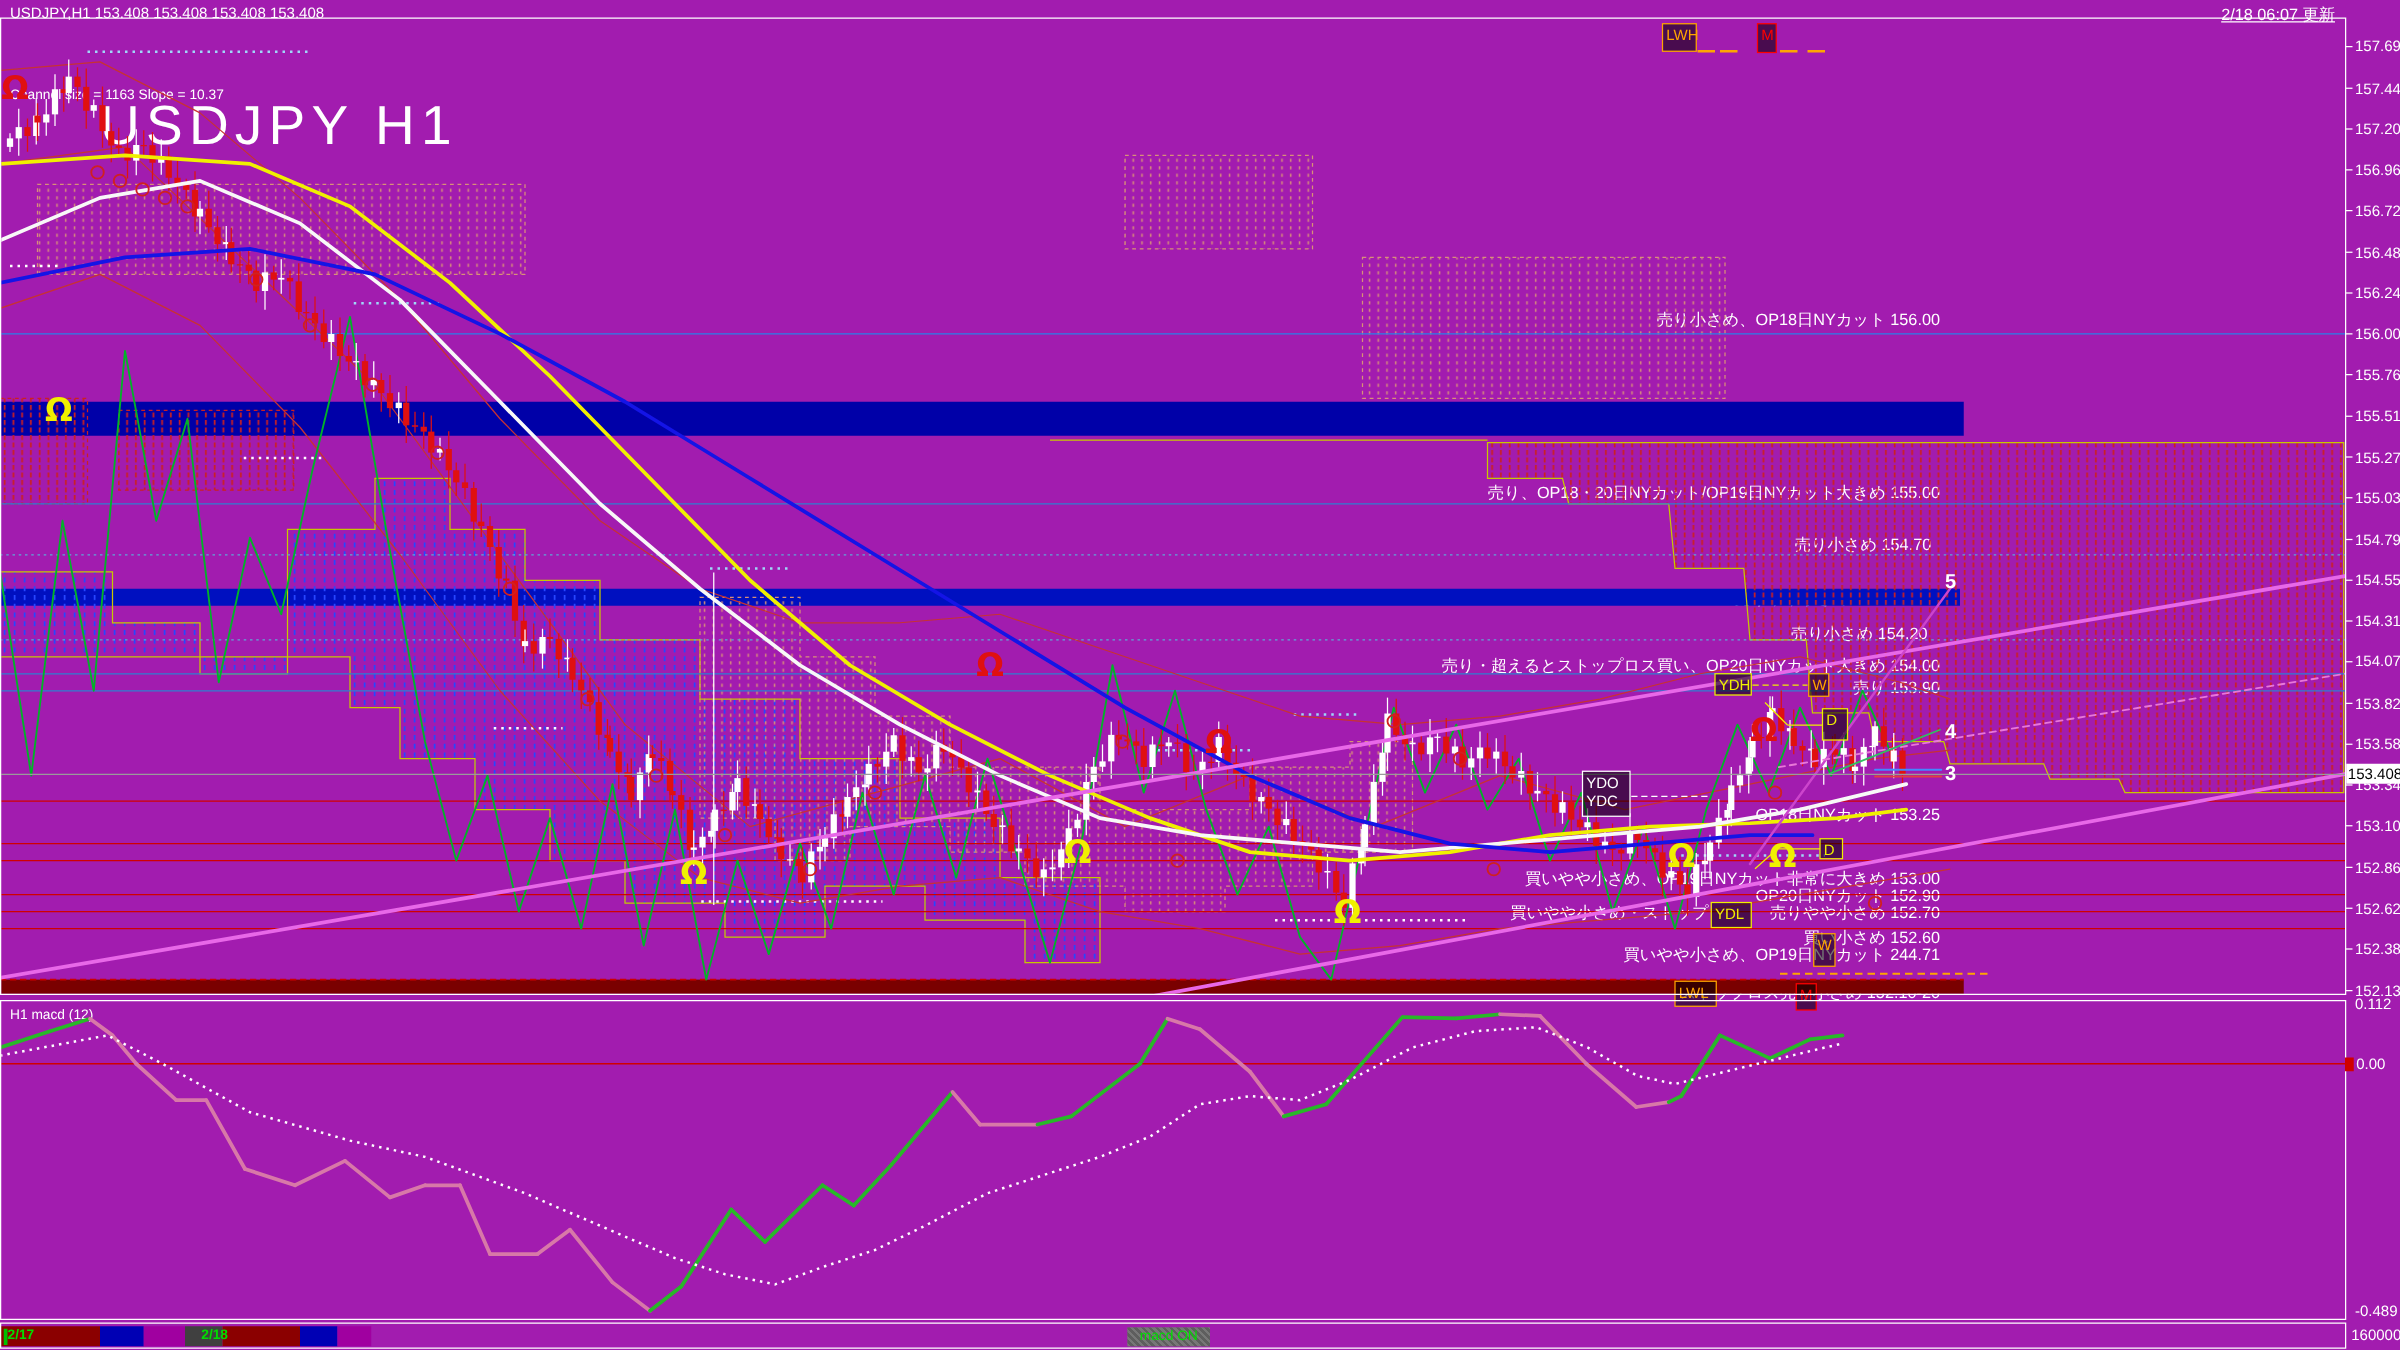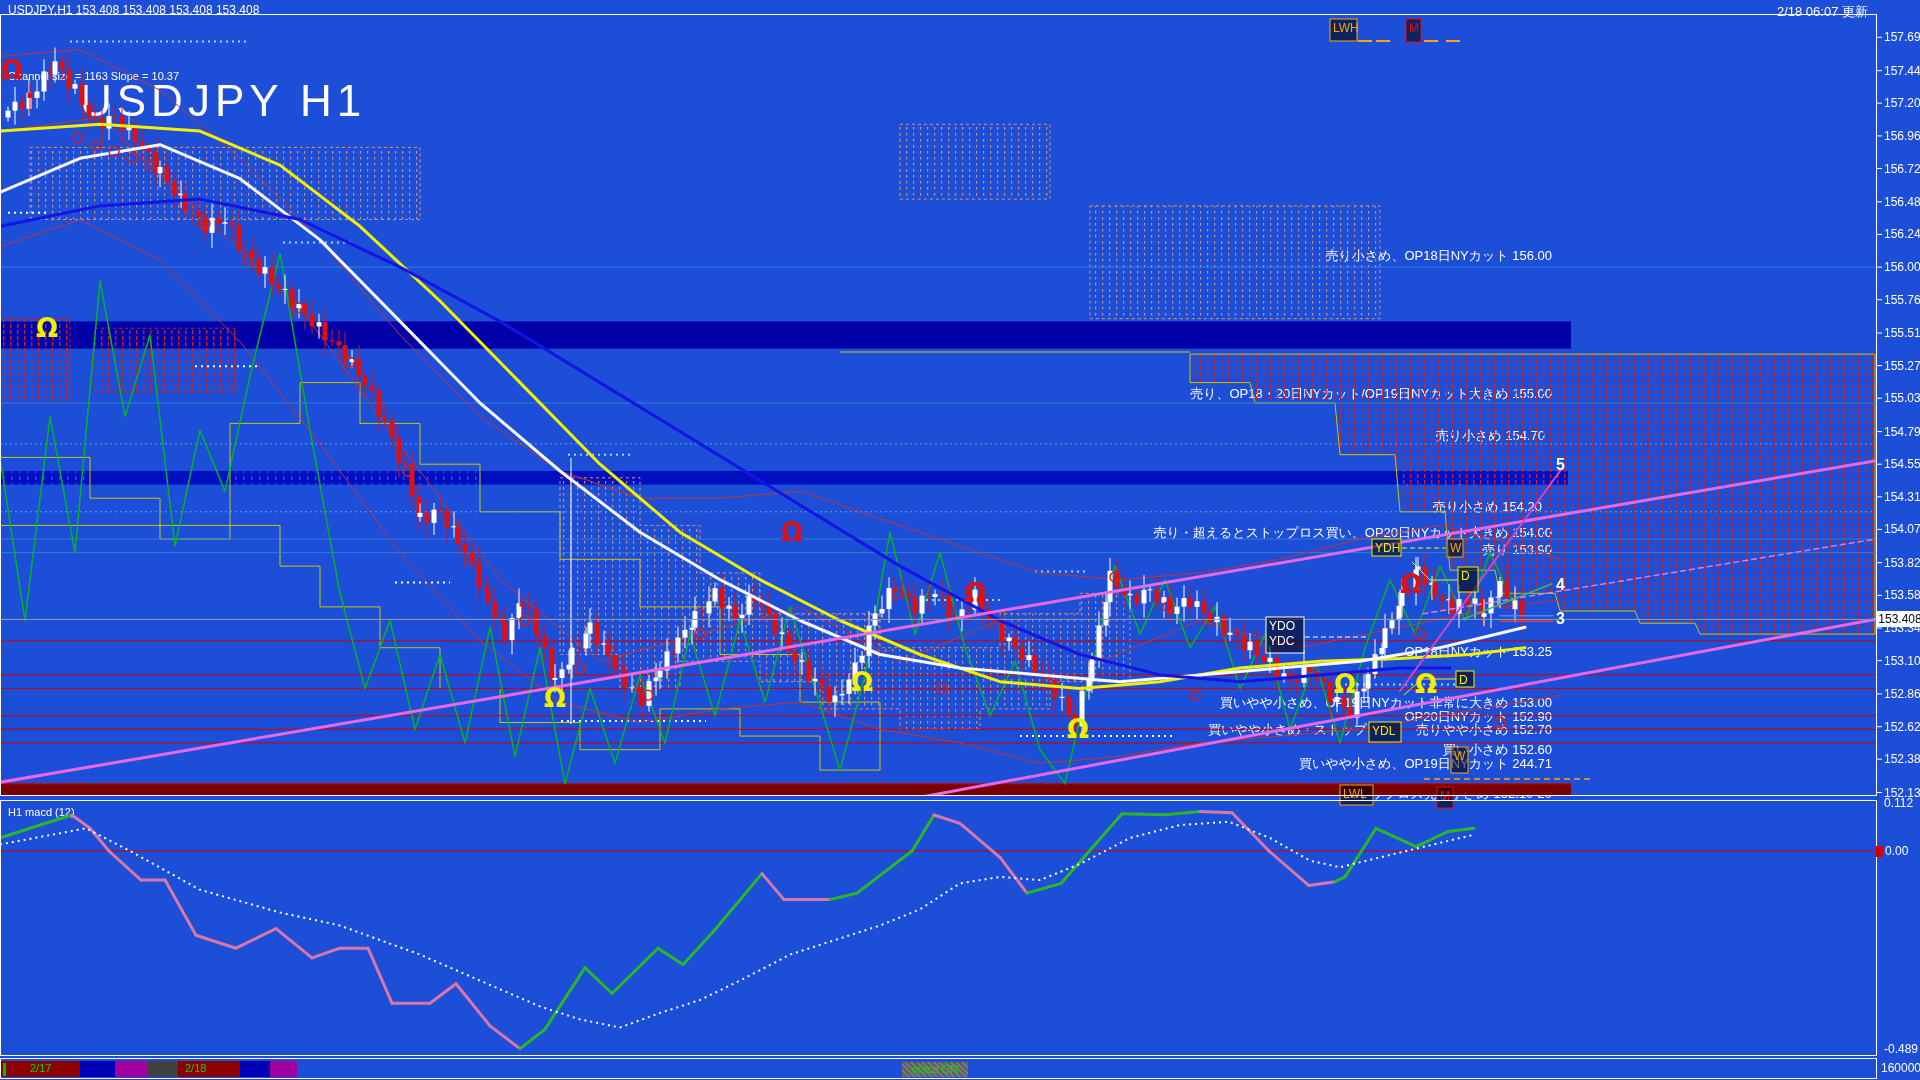--- a/index.html
+++ b/index.html
@@ -1,28 +1,28 @@
 <!DOCTYPE html>
 <html><head>
 <meta charset="utf-8">
 <style>
   html,body{margin:0;padding:0;background:#000;width:1920px;height:1080px;overflow:hidden;
     font-family:"Liberation Sans","DejaVu Sans",sans-serif;}
-  #stage{position:absolute;left:0;top:0;width:1920px;height:1080px;background:#1d4ed8;}
+  #stage{position:absolute;left:0;top:0;width:1920px;height:1080px;background:#a21caf;}
   .txt{position:absolute;color:#fff;white-space:nowrap;}
   .hdr{left:8px;top:3px;font-size:12px;}
-  .upd{right:52px;top:3px;font-size:13px;}
+  .upd{right:52px;top:3px;font-size:13px;text-decoration:underline;}
   .chan{left:8px;top:70px;font-size:11px;}
   .bigtitle{left:80px;top:76px;font-size:44px;letter-spacing:5px;color:#fff;}
   .macdlab{left:8px;top:806px;font-size:11px;}
   .ann{position:absolute;color:#fff;font-size:13px;white-space:nowrap;text-align:right;}
   .curbox{position:absolute;left:1877px;width:46px;height:16px;background:#fff;color:#000;
     font-size:12px;text-align:center;line-height:16px;}
   .tl-seg{position:absolute;height:16px;top:1061px;}
-  .tl-lab{position:absolute;top:1062px;color:#00dd00;font-size:11px;font-weight:normal;margin-left:24px;}
+  .tl-lab{position:absolute;top:1062px;color:#00dd00;font-size:11px;font-weight:bold;}
   .macdon{position:absolute;left:902px;top:1062px;width:66px;height:15px;background:#6e6e6e;
     color:#00e000;font-size:11px;text-align:center;line-height:15px;
     background-image:repeating-linear-gradient(45deg,#777 0 2px,#5e5e5e 2px 4px);}
 </style>
 </head>
 <body>
 
 <div id="stage">
   <div class="txt hdr">USDJPY,H1  153.408 153.408 153.408 153.408</div>
   <div class="txt upd">2/18 06:07 更新</div>

